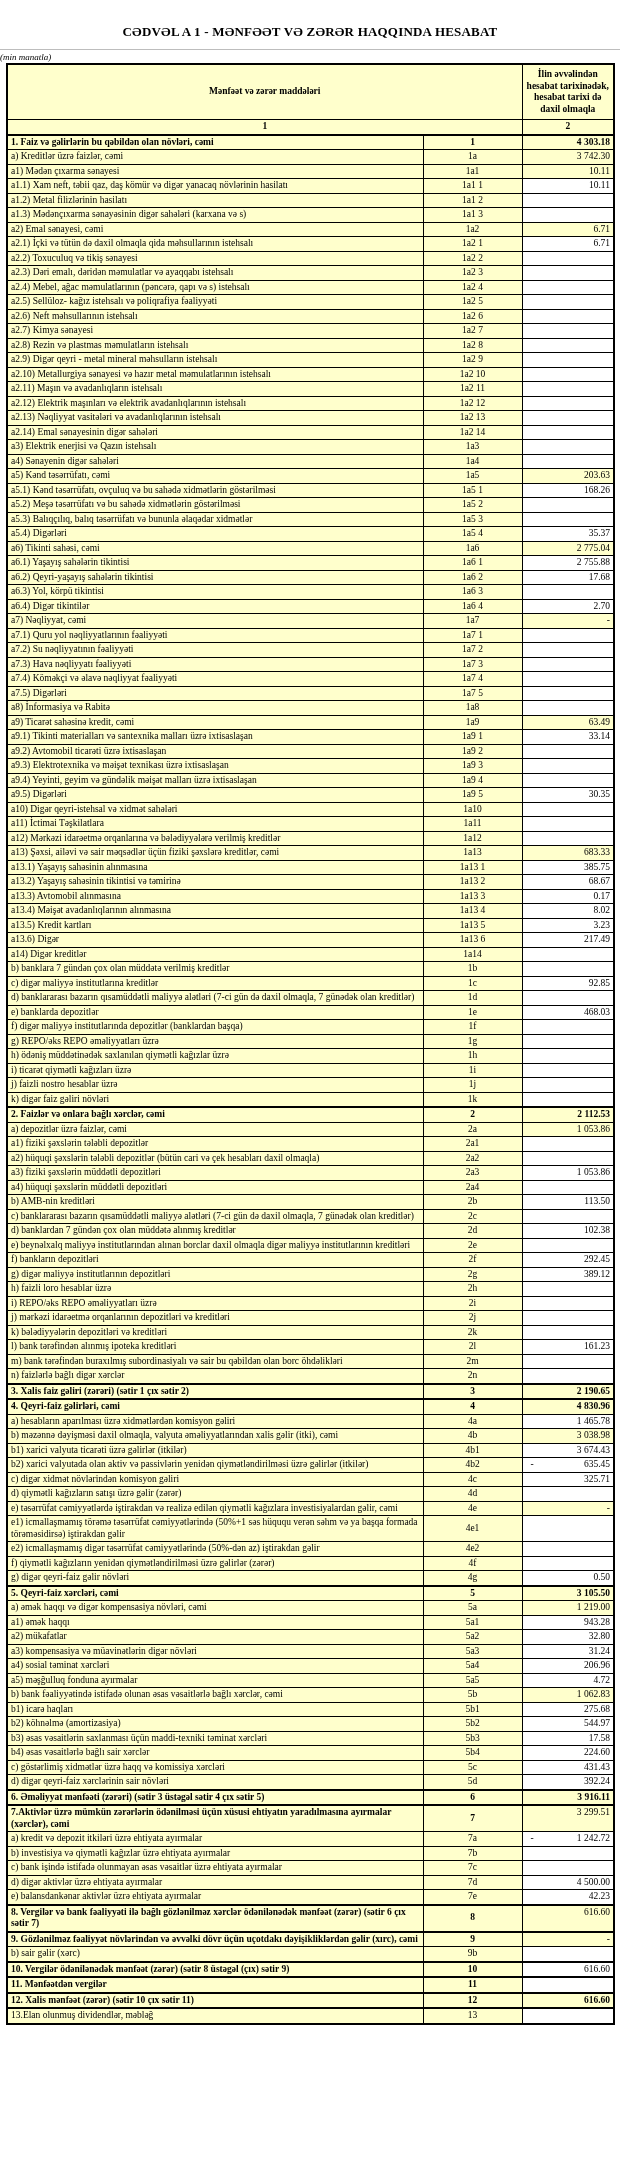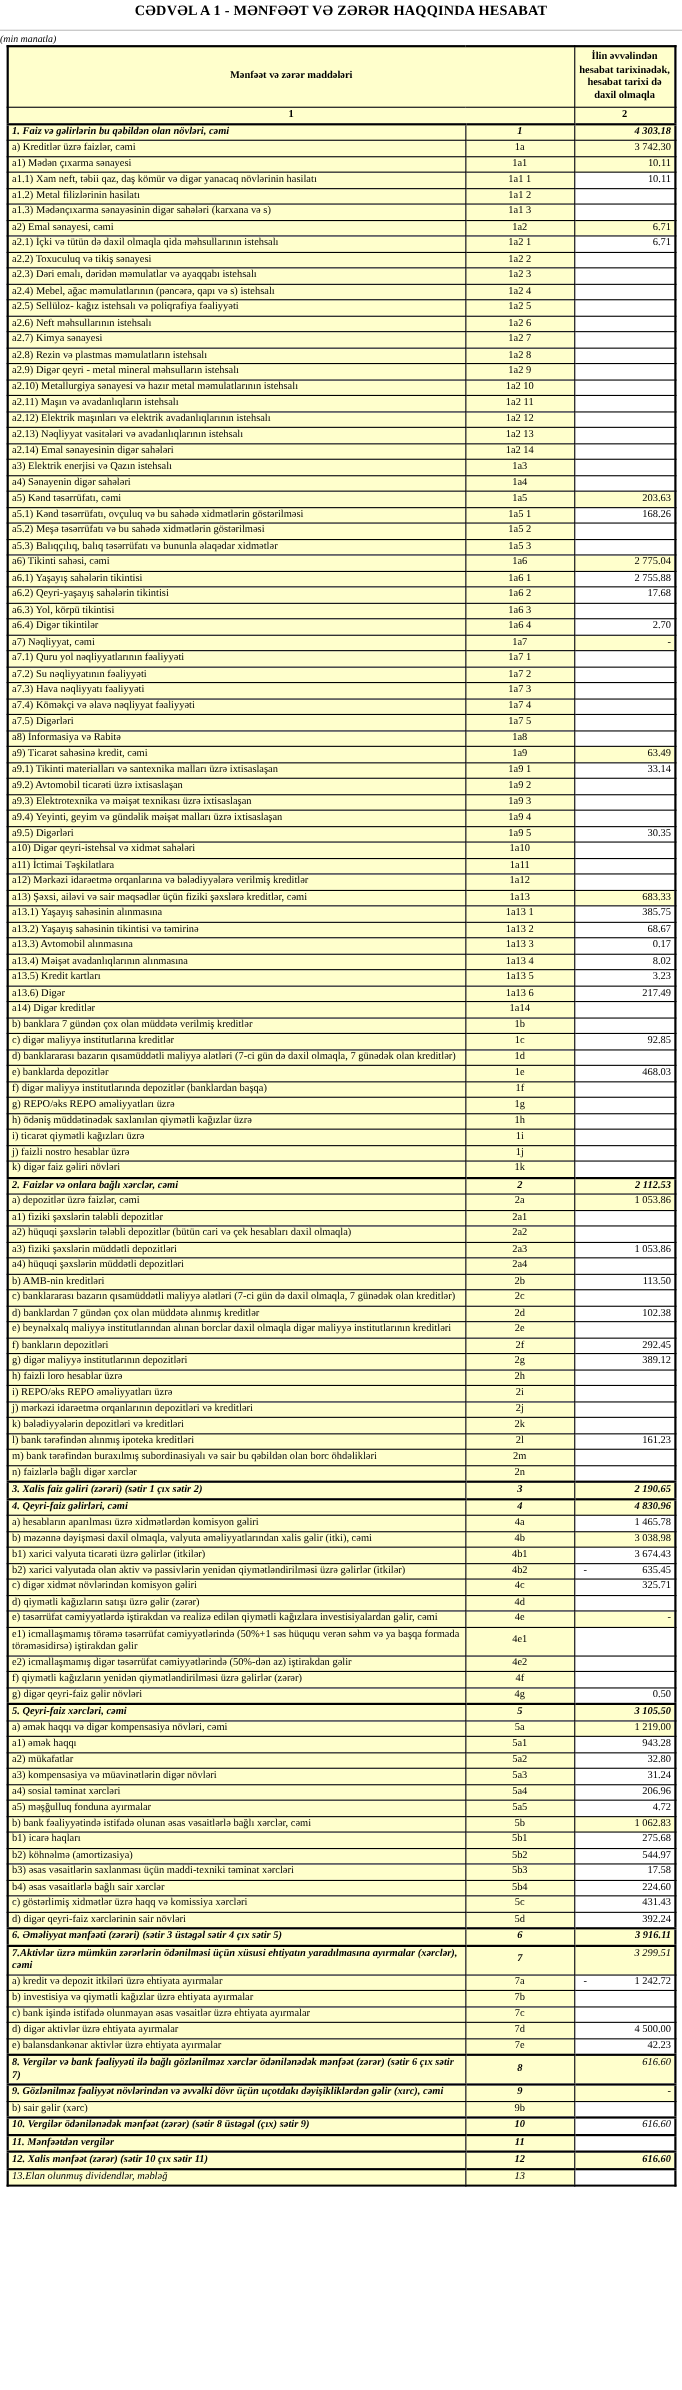--- a/index.html
+++ b/index.html
@@ -2,21 +2,21 @@
 <html><head>
 <meta charset="utf-8">
 <style>
   html,body { margin:0; padding:0; }
   body {
     width:620px; background:#ffffff; color:#000;
     font-family:"Liberation Serif","DejaVu Serif",serif;
   }
   .title {
     text-align:center; font-weight:bold; font-size:13px;
-    padding-top:2px; letter-spacing:0.2px;
+    padding-top:24px; letter-spacing:0.2px;
   }
   .rule { border-top:1px solid #bdbdbd; margin-top:9px; }
   .unit-note {
     text-align:left; font-style:italic; font-size:9px;
     padding:2px 8px 1px 0;
   }
   table.report {
     border-collapse:collapse; table-layout:fixed;
     width:607px; margin-left:6px; border:2px solid #000;
   }
@@ -29,21 +29,21 @@
     vertical-align:middle; height:52px;margin-top:17px;
   }
   th.hdr-num {
     background:#ffffcc; font-weight:bold; text-align:center;
     height:11px; border-bottom:2px solid #000;
   }
   td.label { background:#ffffcc; vertical-align:middle; text-align:left; }
   td.code  { background:#ffffcc; vertical-align:middle; text-align:center; }
   td.val   { background:#ffffff; vertical-align:top; text-align:right; }
   td.val.y { background:#ffffcc; }
-  tr.l0 > td { border-top-width:2px;font-style:italic; }
+  tr.l0 > td { border-top-width:2px; }
   .b { font-weight:bold; }
   .lvl0 { padding-left:3px; }
   .lvl1 { padding-left:20px; }
   .lvl2 { padding-left:38px; }
   .lvl3 { padding-left:56px; }
   td.val .minus { float:left; padding-left:5px; }
 </style>
 </head>
 <body>
 
@@ -197,20 +197,25 @@
         <td class="label lvl3">a5.2) Meşə təsərrüfatı və bu sahədə xidmətlərin göstərilməsi</td>
         <td class="code">1a5 2</td>
         <td class="val"></td>
       </tr>
       <tr>
         <td class="label lvl3">a5.3) Balıqçılıq, balıq təsərrüfatı və bununla əlaqədar xidmətlər</td>
         <td class="code">1a5 3</td>
         <td class="val"></td>
       </tr>
       <tr>
+        <td class="label lvl3">a5.4) Digərləri</td>
+        <td class="code">1a5 4</td>
+        <td class="val">35.37</td>
+      </tr>
+      <tr>
         <td class="label lvl2">a6) Tikinti sahəsi, cəmi</td>
         <td class="code">1a6</td>
         <td class="val y">2 775.04</td>
       </tr>
       <tr>
         <td class="label lvl3">a6.1) Yaşayış sahələrin tikintisi</td>
         <td class="code">1a6 1</td>
         <td class="val">2 755.88</td>
       </tr>
       <tr>

